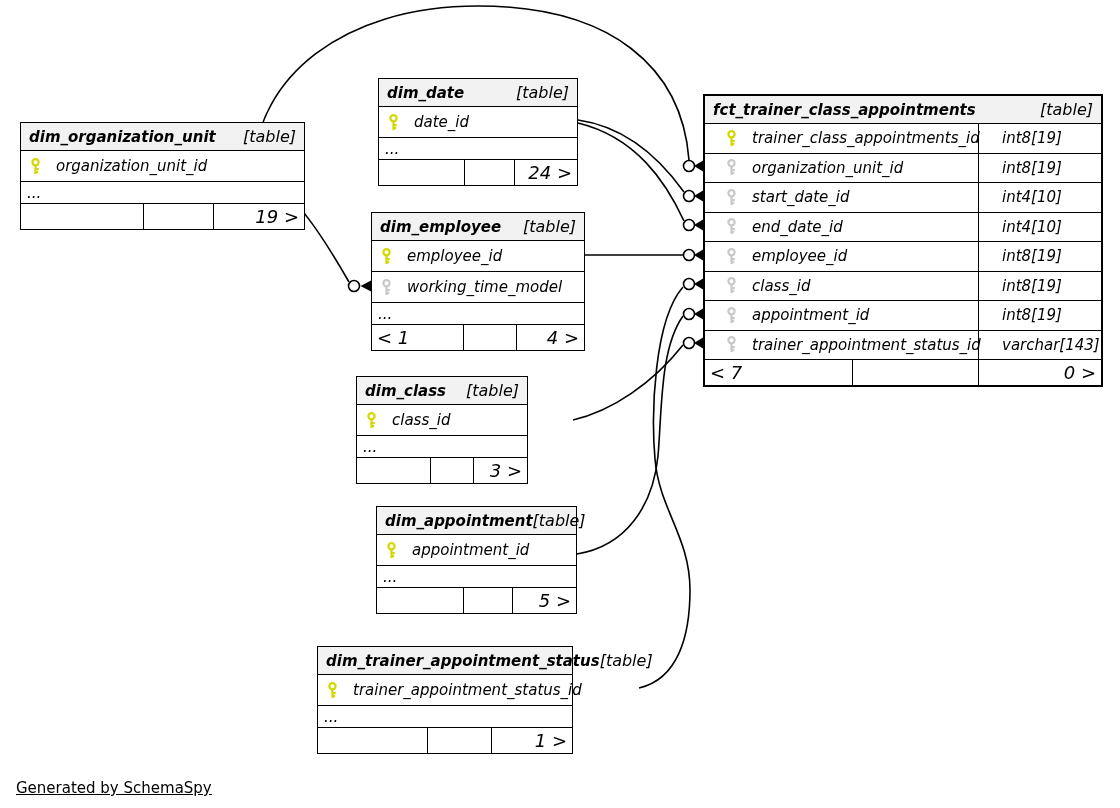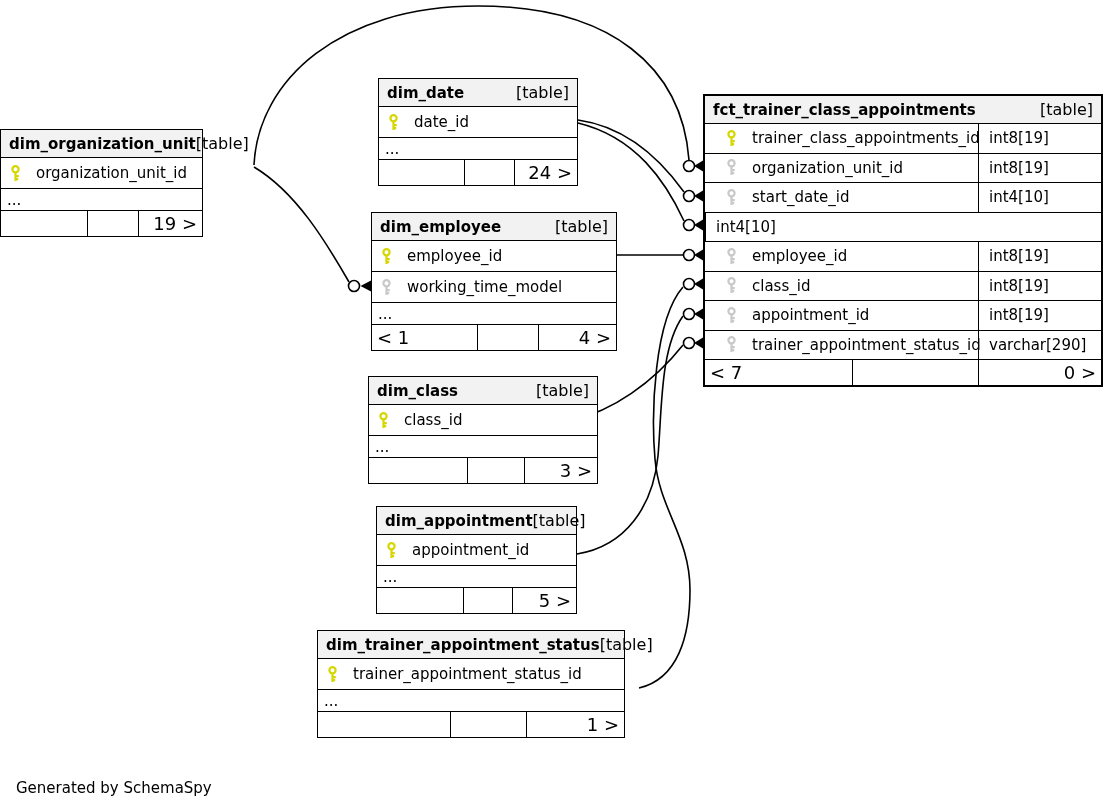--- a/index.html
+++ b/index.html
@@ -1,53 +1,53 @@
 <!DOCTYPE html>
 <html><head>
 <meta charset="utf-8">
 <style>
   html,body{margin:0;padding:0;background:#fff;}
   body{width:1120px;height:808px;position:relative;overflow:hidden;
        font-family:"DejaVu Sans","Liberation Sans",sans-serif;color:#000;}
   #edges{position:absolute;left:0;top:0;z-index:0;}
-  .tbl{position:absolute;z-index:1;background:#fff;border:1.6px solid #000;box-sizing:border-box;}
+  .tbl{position:absolute;z-index:1;background:#fff;border:1.6px solid #000;box-sizing:border-box;font-style:italic;}
   .tbl.fct{border-width:2.4px;}
   .hdr{display:flex;justify-content:space-between;align-items:center;
        background:#f2f2f2;border-bottom:1.2px solid #000;height:28px;padding:0 8px;box-sizing:border-box;}
   .ttl{font-weight:bold;font-size:15px;white-space:nowrap;}
   .tag{font-size:16px;white-space:nowrap;}
   .row{display:flex;align-items:center;height:31px;border-bottom:1.2px solid #000;
        padding-left:9px;box-sizing:border-box;font-size:15px;}
   .fct .row{height:29.5px;padding-left:0;}
   .fname{display:flex;align-items:center;width:273px;padding-left:21px;box-sizing:border-box;height:100%;}
   .ctype{display:flex;align-items:center;border-left:1.2px solid #000;flex:1;height:100%;
-         padding-left:10px;box-sizing:border-box;font-size:15px;}
+         padding-left:23px;box-sizing:border-box;font-size:15px;}
   .key{margin-right:15px;flex:0 0 auto;}
   .key circle,.key path{fill:none;stroke-width:2.2;}
   .key.pk circle,.key.pk path{stroke:#d6d600;}
   .key.fk circle,.key.fk path{stroke:#c9c9c9;}
   .key.none{visibility:hidden;}
   .dots{height:22px;border-bottom:1.2px solid #000;font-size:15px;display:flex;
         align-items:center;padding-left:6px;box-sizing:border-box;}
   .ftr{display:flex;height:25px;font-size:18px;box-sizing:border-box;}
   .fc{box-sizing:border-box;display:flex;align-items:center;padding:0 5px;}
   .fc + .fc{border-left:1.2px solid #000;}
   .fc.l{justify-content:flex-start;}
   .fc.r{justify-content:flex-end;}
   .dim .fc:nth-child(1){width:43%;} .dim .fc:nth-child(2){width:25%;} .dim .fc:nth-child(3){width:32%;}
   .fct .fc:nth-child(1){width:37%;} .fct .fc:nth-child(2){width:32%;} .fct .fc:nth-child(3){width:31%;}
   
-  #t-org{left:0;top:122px;width:203px;margin-top:7px;}
+  #t-org{left:20px;top:122px;width:285px;}
   #t-date{left:378px;top:78px;width:200px;}
-  #t-emp{left:371px;top:212px;width:246px;}
-  #t-cls{left:368px;top:376px;width:230px;text-align:center;}
+  #t-emp{left:371px;top:212px;width:214px;}
+  #t-cls{left:356px;top:376px;width:172px;text-align:center;}
   #t-appt{left:376px;top:506px;width:201px;}
-  #t-status{left:317px;top:630px;width:308px;}
+  #t-status{left:317px;top:646px;width:256px;}
   #t-fct{left:703px;top:94px;width:400px;text-align:center;}
-  #credit{position:absolute;left:16px;top:779px;font-size:15px;z-index:1;}
+  #credit{position:absolute;left:16px;top:779px;font-size:15px;z-index:1;text-decoration:underline;}
   .edge{stroke:#000;stroke-width:1.6;fill:none;}
   .dot{fill:#fff;stroke:#000;stroke-width:1.6;}
   .tri{fill:#000;stroke:none;}
 </style>
 </head>
 <body>
 
 <svg id="edges" width="1120" height="808">
   <path class="edge" d="M 254,165 C 258,80 340,6 478,6 C 612,6 682,68 689,160"></path>
   <path class="edge" d="M 254,167 C 296,192 326,242 349,282"></path>
@@ -248,20 +248,27 @@
     <div class="fname">
         <svg class="key fk" width="11" height="17" viewBox="0 0 11 17">
           <circle cx="5.5" cy="4.3" r="3.1"></circle>
           <path d="M5.5 7.4V16 M5.5 11.2H8.8 M5.5 14.2H8.2"></path>
         </svg>
       <span>start_date_id</span>
       </div>
     <div class="ctype">int4[10]</div>
   </div>
   <div class="row">
+    <div class="fname">
+        <svg class="key fk" width="11" height="17" viewBox="0 0 11 17">
+          <circle cx="5.5" cy="4.3" r="3.1"></circle>
+          <path d="M5.5 7.4V16 M5.5 11.2H8.8 M5.5 14.2H8.2"></path>
+        </svg>
+      <span>end_date_id</span>
+      </div>
     <div class="ctype">int4[10]</div>
   </div>
   <div class="row">
     <div class="fname">
         <svg class="key fk" width="11" height="17" viewBox="0 0 11 17">
           <circle cx="5.5" cy="4.3" r="3.1"></circle>
           <path d="M5.5 7.4V16 M5.5 11.2H8.8 M5.5 14.2H8.2"></path>
         </svg>
       <span>employee_id</span>
       </div>
@@ -288,21 +295,21 @@
     <div class="ctype">int8[19]</div>
   </div>
   <div class="row">
     <div class="fname">
         <svg class="key fk" width="11" height="17" viewBox="0 0 11 17">
           <circle cx="5.5" cy="4.3" r="3.1"></circle>
           <path d="M5.5 7.4V16 M5.5 11.2H8.8 M5.5 14.2H8.2"></path>
         </svg>
       <span>trainer_appointment_status_id</span>
       </div>
-    <div class="ctype">varchar[290]</div>
+    <div class="ctype">varchar[143]</div>
   </div>
   <div class="ftr">
     <div class="fc l">&lt; 7</div>
     <div class="fc"></div>
     <div class="fc r">0 &gt;</div>
   </div>
 </div>
 
 <div id="credit">Generated by SchemaSpy</div>
 

